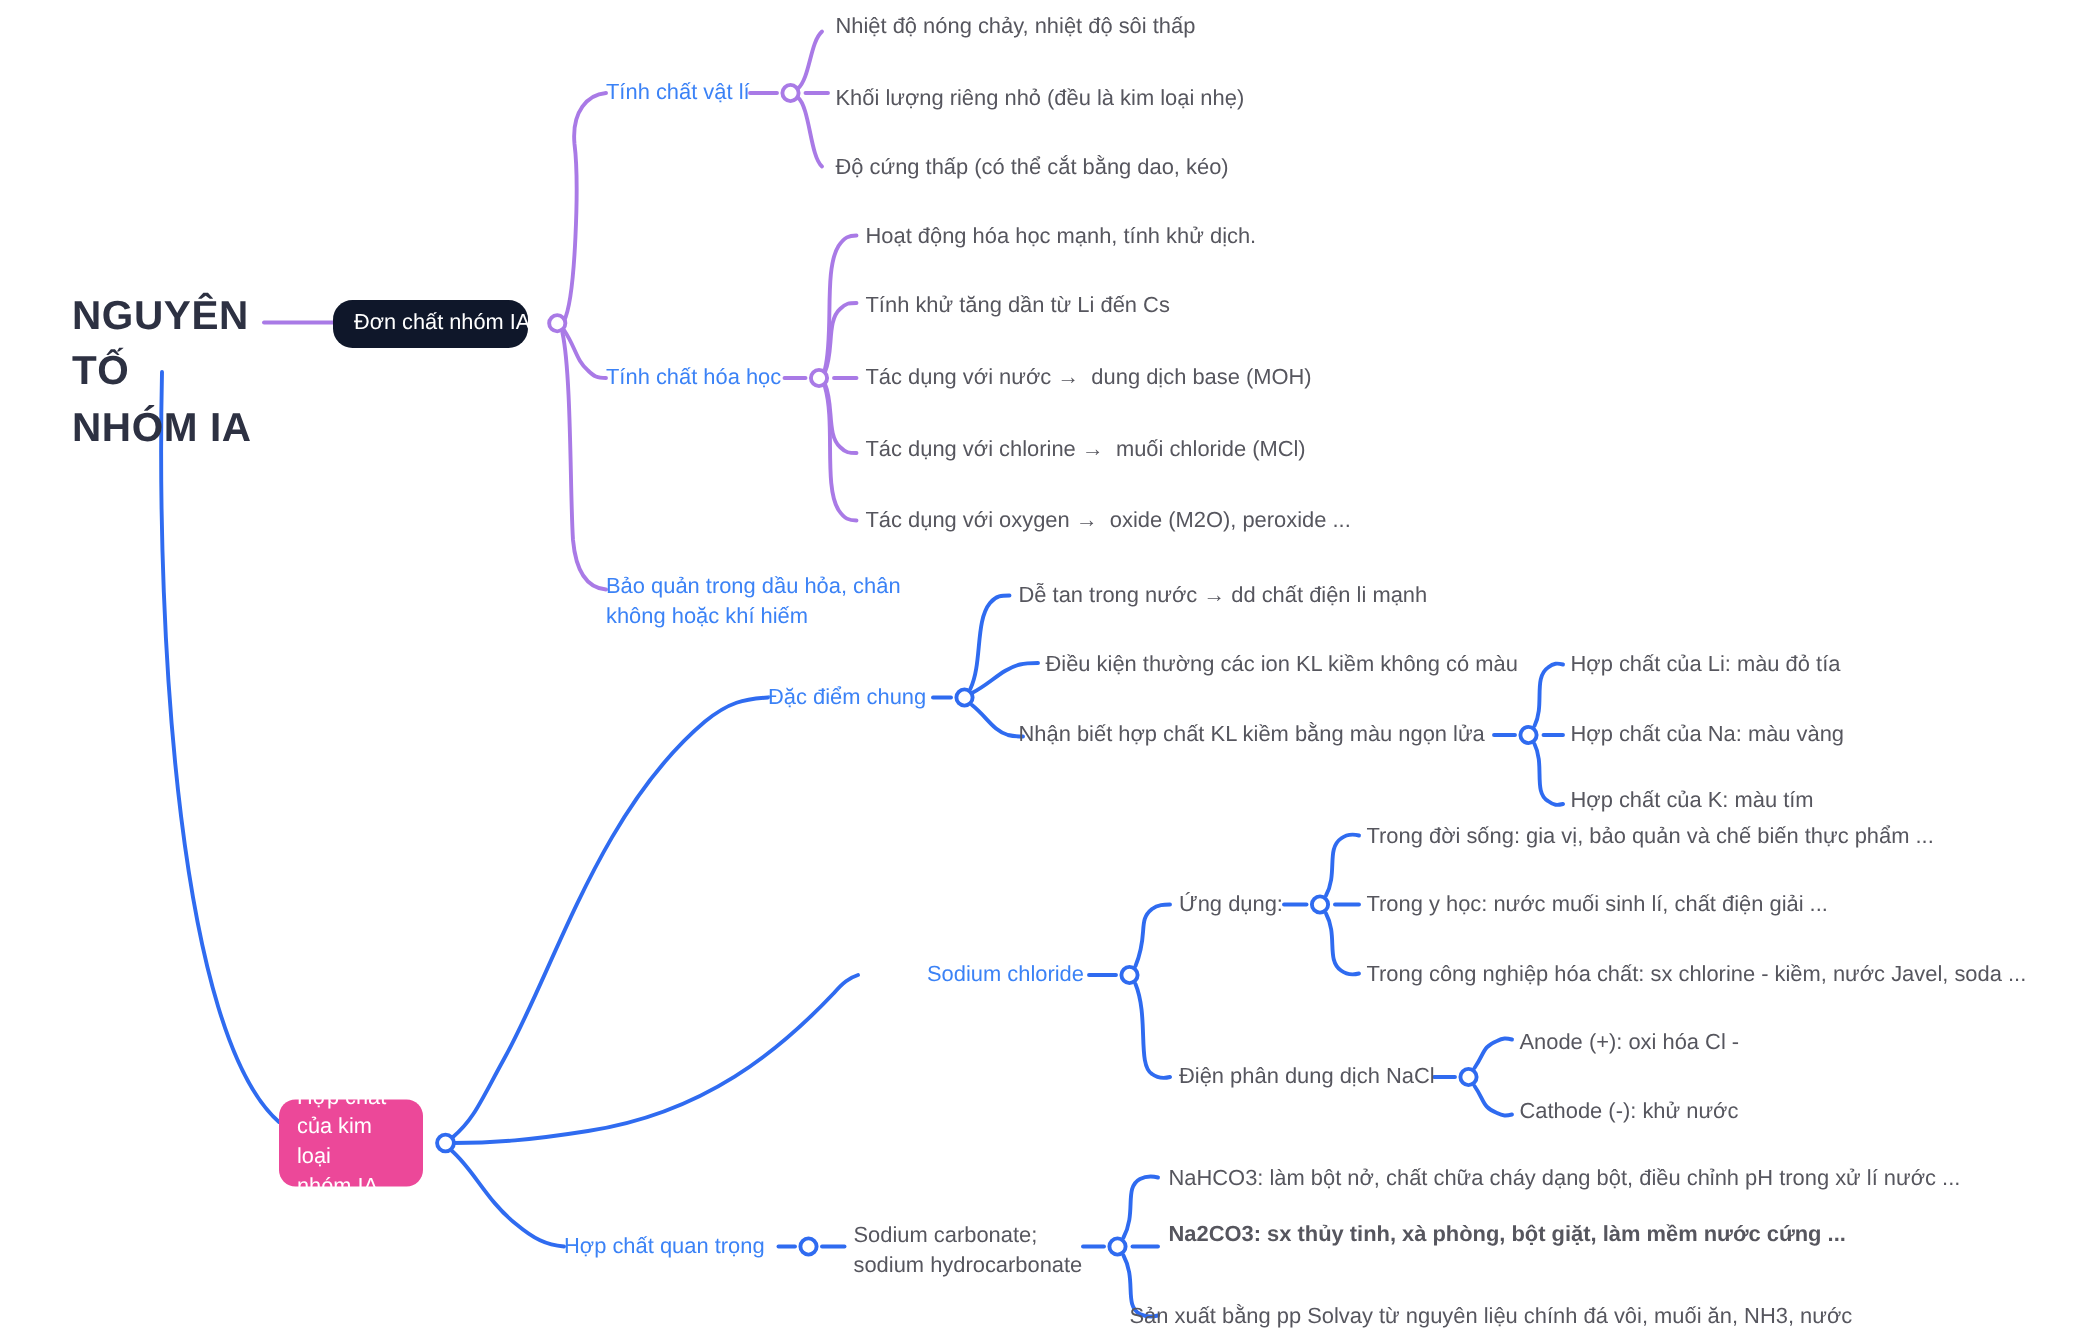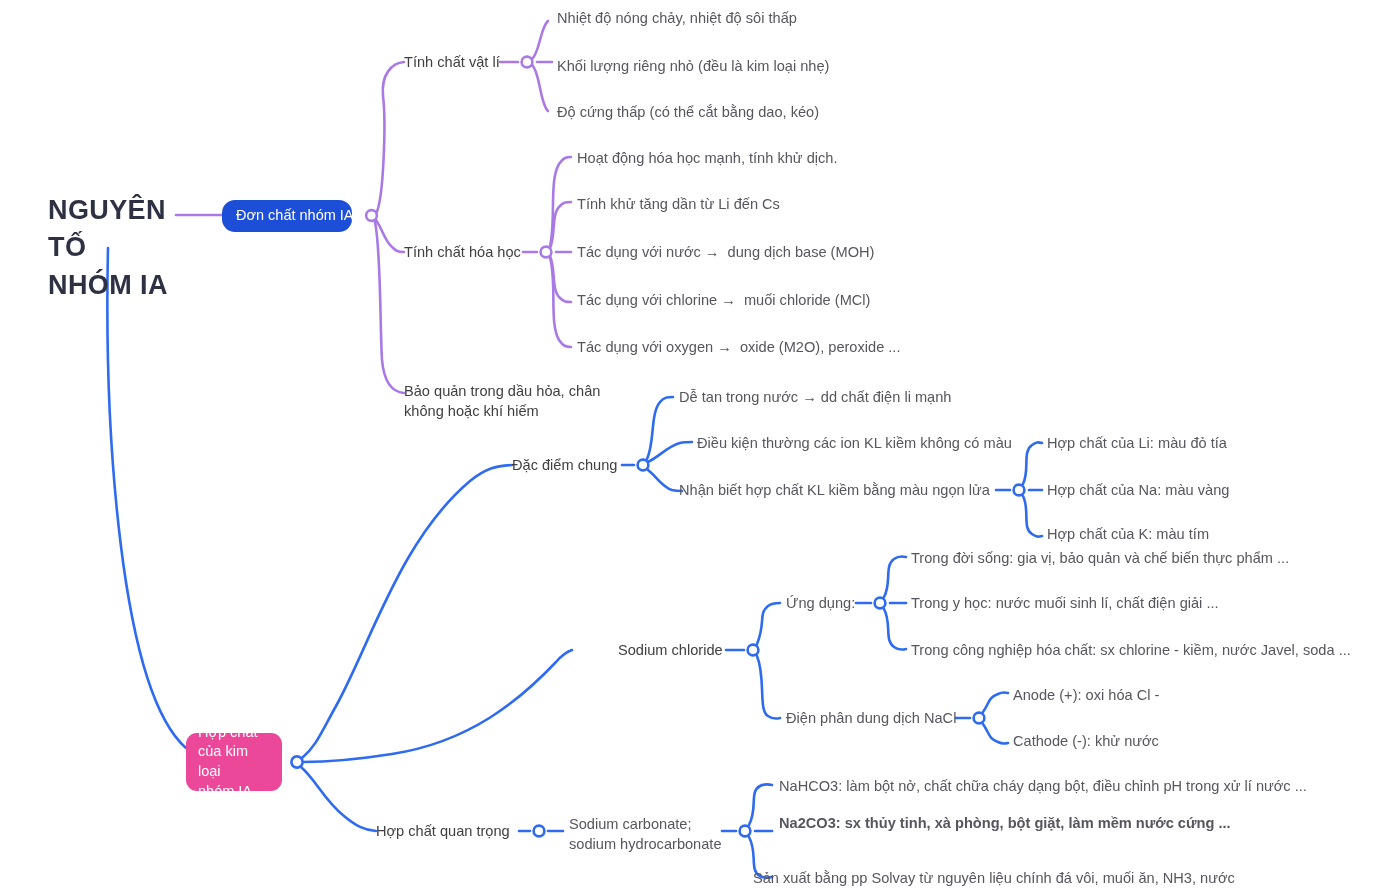--- a/index.html
+++ b/index.html
@@ -44,26 +44,26 @@
   
   .pill {
     border-radius: 13px;
     color: #ffffff;
     font-size: 14.5px;
     padding: 7px 14px;
     display: flex;
     align-items: center;
     justify-content: flex-start;
   }
-  .pill.purple { background: #1d4ed8; }
+  .pill.purple { background: #0f172a; }
   .pill.blue   { background: #ec4899; border-radius: 11px; line-height: 1.36; }
 
   
   .leaf {
-    color: #404040;
+    color: #3b82f6;
     font-size: 14.6px;
   }
   .leaf.sub {
     color: #56565e;
   }
   .multiline { white-space: pre-line; line-height: 1.38; }
 </style>
 </head>
 <body>
 

